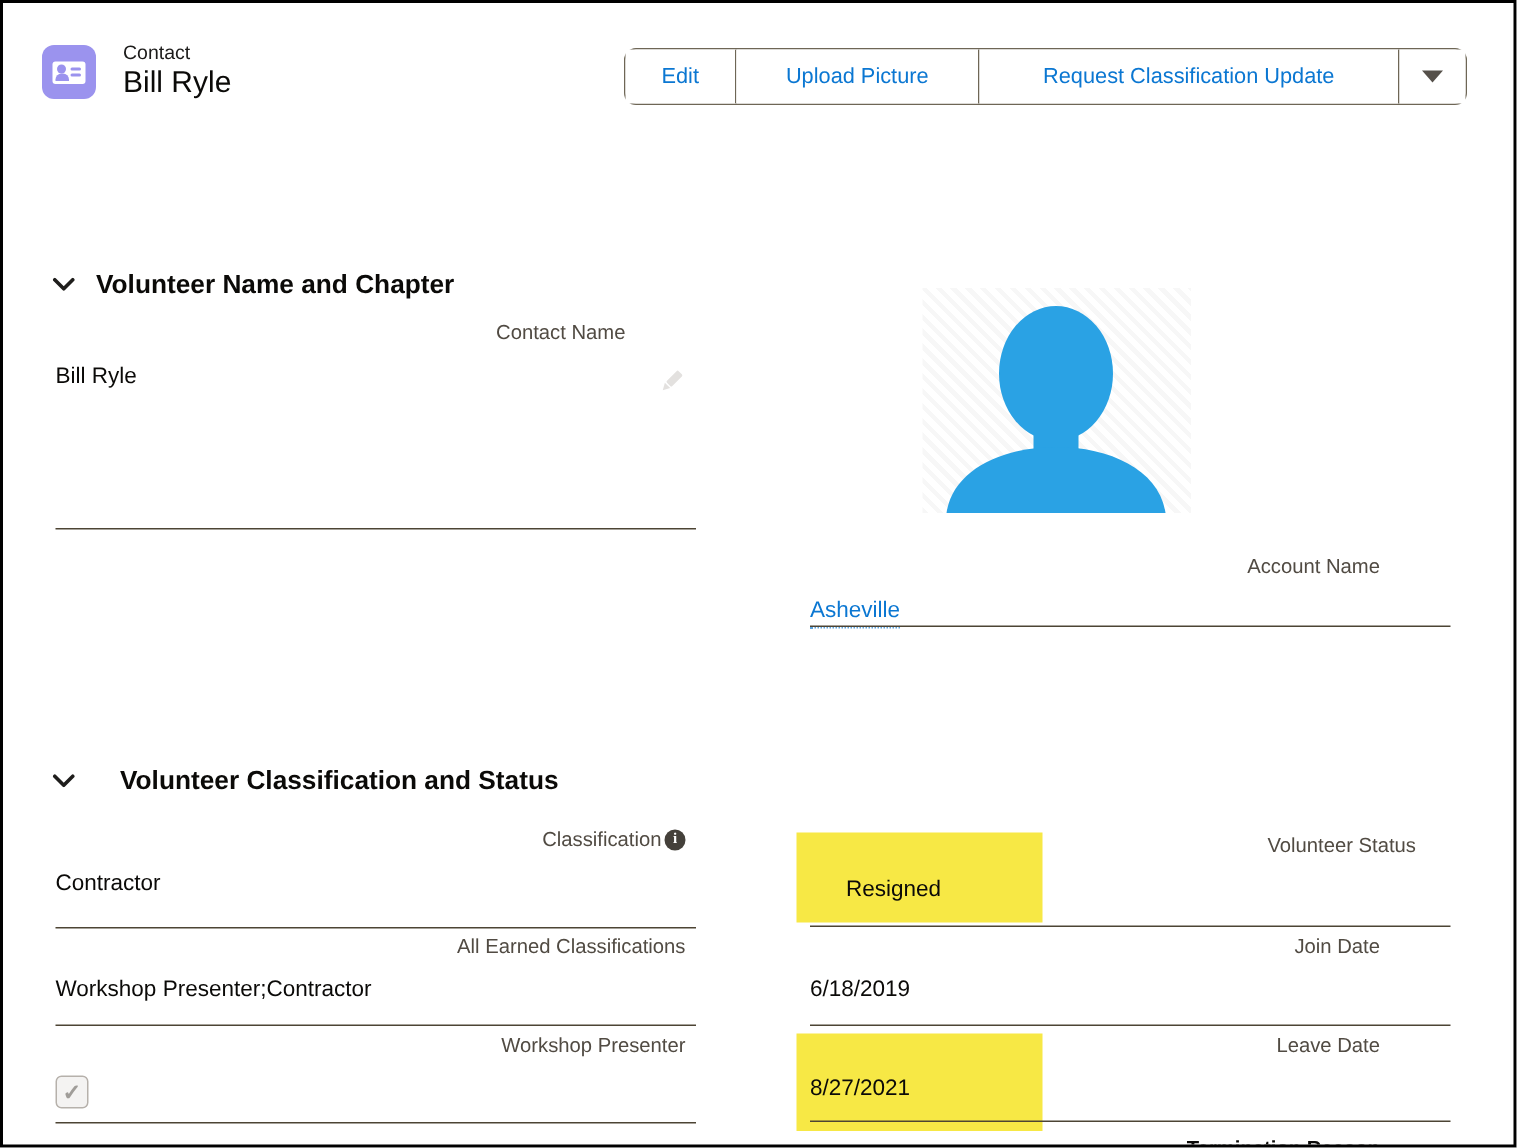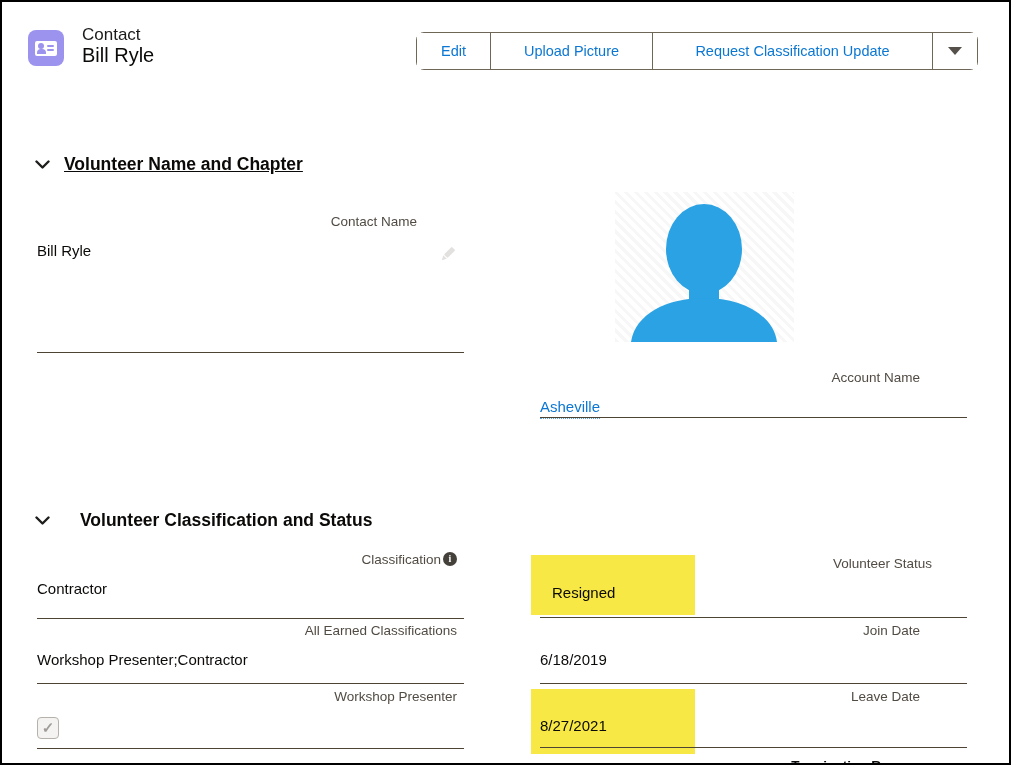--- a/index.html
+++ b/index.html
@@ -29,21 +29,21 @@
     position:absolute;left:1.5px;bottom:1.5px;width:9px;height:5px;
     border-radius:4px 4px 0 0;background:#9b93ee;
   }
   .entity-icon .line1{
     position:absolute;right:3px;top:4px;width:7px;height:2.4px;background:#9b93ee;border-radius:1px;
   }
   .entity-icon .line2{
     position:absolute;right:3px;top:8.5px;width:7px;height:2.4px;background:#9b93ee;border-radius:1px;
   }
   .record-type{
-    position:absolute;left:80px;top:24px;font-size:17px;line-height:18px;color:#1c1b1a;
+    position:absolute;left:80px;top:24px;font-size:13px;line-height:18px;color:#1c1b1a;
   }
   .record-name{
     position:absolute;left:80px;top:41px;font-size:20px;line-height:24px;font-weight:400;color:#0b0a08;
   }
   
   .btn-group{
     position:absolute;top:30px;right:31px;height:38px;
     display:flex;align-items:stretch;
     border:1px solid #6e6656;border-radius:8px;background:#fff;
   }
@@ -116,21 +116,21 @@
 
   <div class="btn-group">
     <button class="btn btn-edit">Edit</button>
     <button class="btn btn-upload">Upload Picture</button>
     <button class="btn btn-request">Request Classification Update</button>
     <button class="btn btn-caret">
       <span class="caret-down"></span>
     </button>
   </div>
 
-  <div class="section-header" style="top:150px;text-decoration:underline;">
+  <div class="section-header" style="top:175px;">
     <svg class="chev" width="15" height="9" viewBox="0 0 15 9">
       <polyline points="1.5,1.5 7.5,7.5 13.5,1.5" fill="none" stroke="#1f1e1c" stroke-width="2.4" stroke-linecap="round" stroke-linejoin="round"></polyline>
     </svg>
     <span class="section-title">Volunteer Name and Chapter</span>
   </div>
 
   <div class="field" style="left:35px;top:211px;width:380px;">
     <div class="flabel">Contact Name</div>
     <div class="fvalue">Bill Ryle</div>
   </div>
@@ -165,21 +165,21 @@
 
   <div class="hl" style="left:529px;top:553px;width:164px;height:60px;"></div>
   <div class="hl" style="left:529px;top:687px;width:164px;height:65px;"></div>
 
   <div class="field" style="left:35px;top:549px;width:420px;">
     <div class="flabel"><span>Classification</span><span class="info-icon">i</span></div>
     <div class="fvalue">Contractor</div>
   </div>
   <div class="rule" style="left:35px;top:616px;width:427px;"></div>
 
-  <div class="field" style="left:550px;top:553px;width:380px;">
+  <div class="field" style="left:562px;top:553px;width:380px;">
     <div class="flabel">Volunteer Status</div>
     <div class="fvalue">Resigned</div>
   </div>
   <div class="rule" style="left:538px;top:615px;width:427px;"></div>
 
   <div class="field" style="left:35px;top:620px;width:420px;">
     <div class="flabel">All Earned Classifications</div>
     <div class="fvalue">Workshop Presenter;Contractor</div>
   </div>
   <div class="rule" style="left:35px;top:681px;width:427px;"></div>

